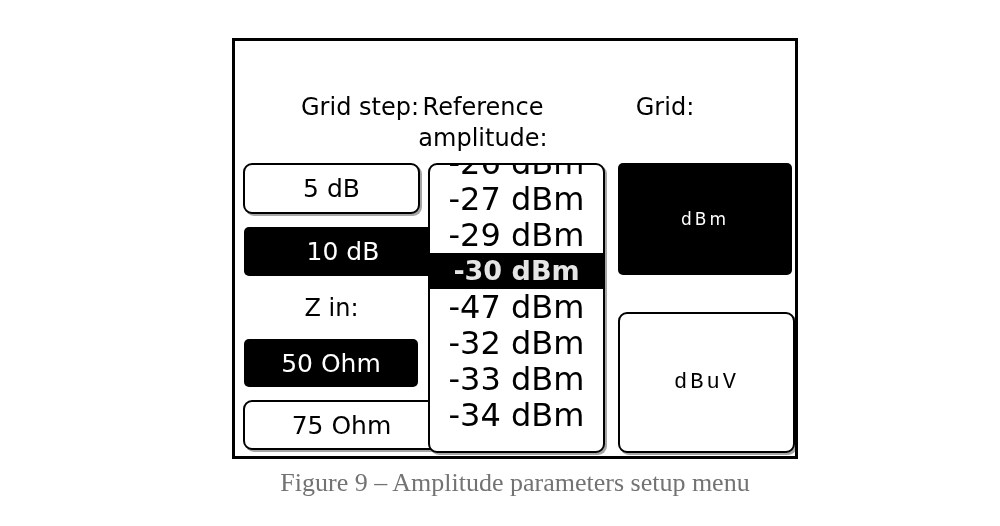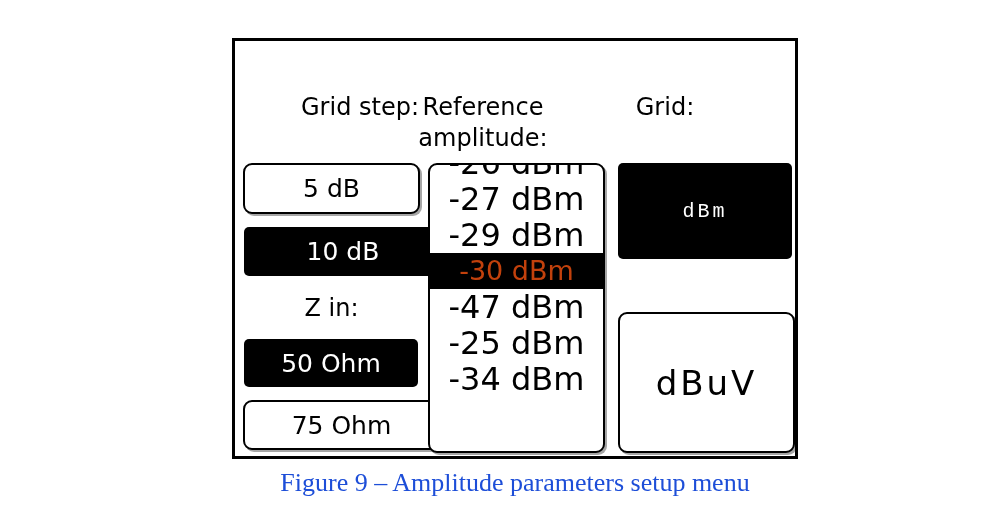--- a/index.html
+++ b/index.html
@@ -27,35 +27,35 @@
 
   
   .opt{position:absolute;box-sizing:border-box;display:flex;align-items:center;justify-content:center;
        font-size:25px;background:#fff;padding:0;font-family:inherit;color:#000;}
   .opt.white{border:2px solid #000;border-radius:9px;box-shadow:2px 2px 0 rgba(0,0,0,0.35);}
   .opt.selected{background:#000;color:#fff;border:none;border-radius:5px;box-shadow:none;}
   .btn-5db   {left:8px;  top:122px; width:177px; height:51px;}
   .btn-10db  {left:9px;  top:186px; width:198px; height:49px;}
   .btn-50ohm {left:9px;  top:298px; width:174px; height:48px;}
   .btn-75ohm {left:8px;  top:359px; width:197px; height:50px;}
-  .btn-dbm   {left:383px;top:122px; width:174px; height:96px;font-size:20px;letter-spacing:3px;font-family:Liberation Mono, monospace;}
-  .btn-dbuv  {left:383px;top:271px; width:177px; height:141px;font-size:34px;letter-spacing:3px;}
+  .btn-dbm   {left:383px;top:122px; width:174px; height:112px;font-size:17px;letter-spacing:3px;}
+  .btn-dbuv  {left:383px;top:271px; width:177px; height:141px;font-size:22px;letter-spacing:3px;font-family:Liberation Mono, monospace;}
 
   
   .ref-list{position:absolute;left:193px;top:122px;width:177px;height:290px;box-sizing:border-box;
             border:2px solid #000;border-radius:9px;background:#fff;overflow:hidden;
             box-shadow:2px 2px 0 rgba(0,0,0,0.35);}
   .ref-inner{margin-top:-20px;}
   .ref-item{height:36px;line-height:36px;text-align:center;font-size:32px;white-space:nowrap;}
-  .ref-item.selected{background:#000;color:#c2410c;font-weight:normal;font-size:27px;
+  .ref-item.selected{background:#000;color:#e5e5e5;font-weight:bold;font-size:27px;
                      margin:0 -6px;padding:0 6px;}
 
   
   .caption{position:absolute;left:232px;top:468px;width:566px;text-align:center;
-           font-family:"Liberation Serif","DejaVu Serif",serif;font-size:26px;color:#1d4ed8;}
+           font-family:"Liberation Serif","DejaVu Serif",serif;font-size:26px;color:#737373;}
 </style>
 </head>
 <body>
 
 <div class="stage">
 
   <div class="device-screen">
 
 
     <div class="col-label lbl-grid">Grid step:</div>
@@ -69,21 +69,22 @@
     <button class="opt btn-50ohm selected">50 Ohm</button>
     <button class="opt white btn-75ohm">75 Ohm</button>
 
     <div class="ref-list">
       <div class="ref-inner">
           <div class="ref-item">-26 dBm</div>
           <div class="ref-item">-27 dBm</div>
           <div class="ref-item">-29 dBm</div>
           <div class="ref-item selected">-30 dBm</div>
           <div class="ref-item">-47 dBm</div>
-          <div class="ref-item">-25 dBm</div>
+          <div class="ref-item">-32 dBm</div>
+          <div class="ref-item">-33 dBm</div>
           <div class="ref-item">-34 dBm</div>
         </div>
     </div>
 
     <button class="opt btn-dbm selected">dBm</button>
     <button class="opt white btn-dbuv">dBuV</button>
 
   </div>
 
   <div class="caption">Figure 9 – Amplitude parameters setup menu</div>

